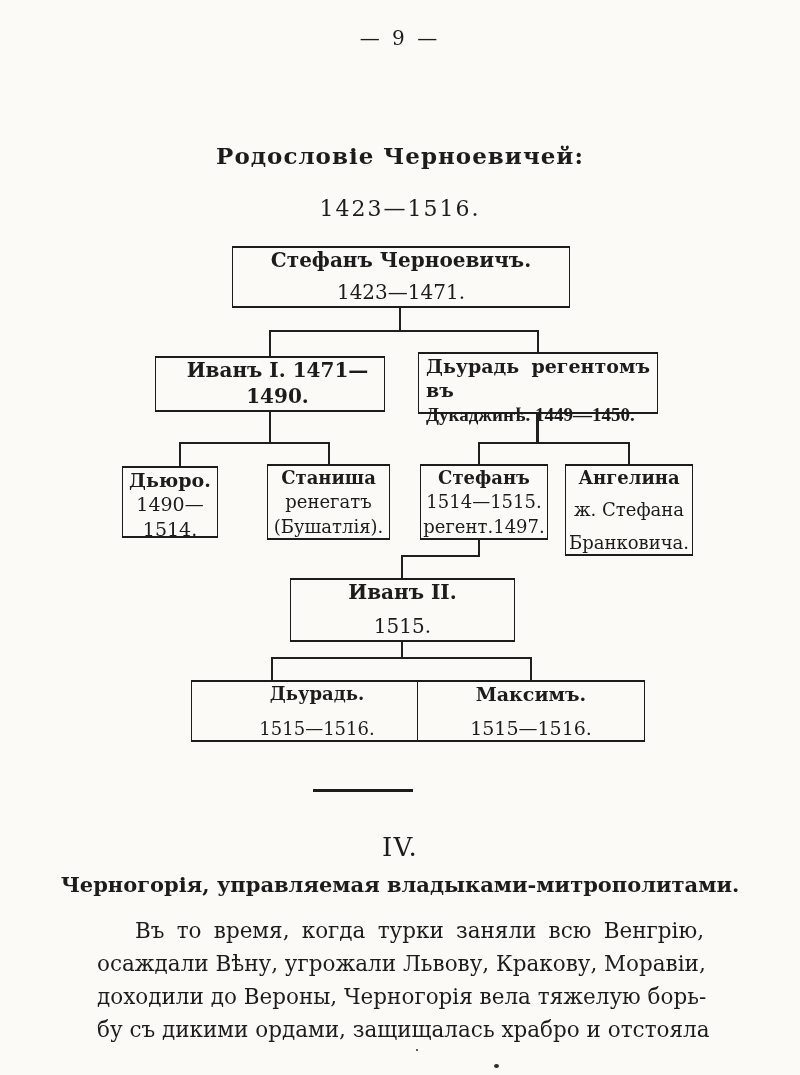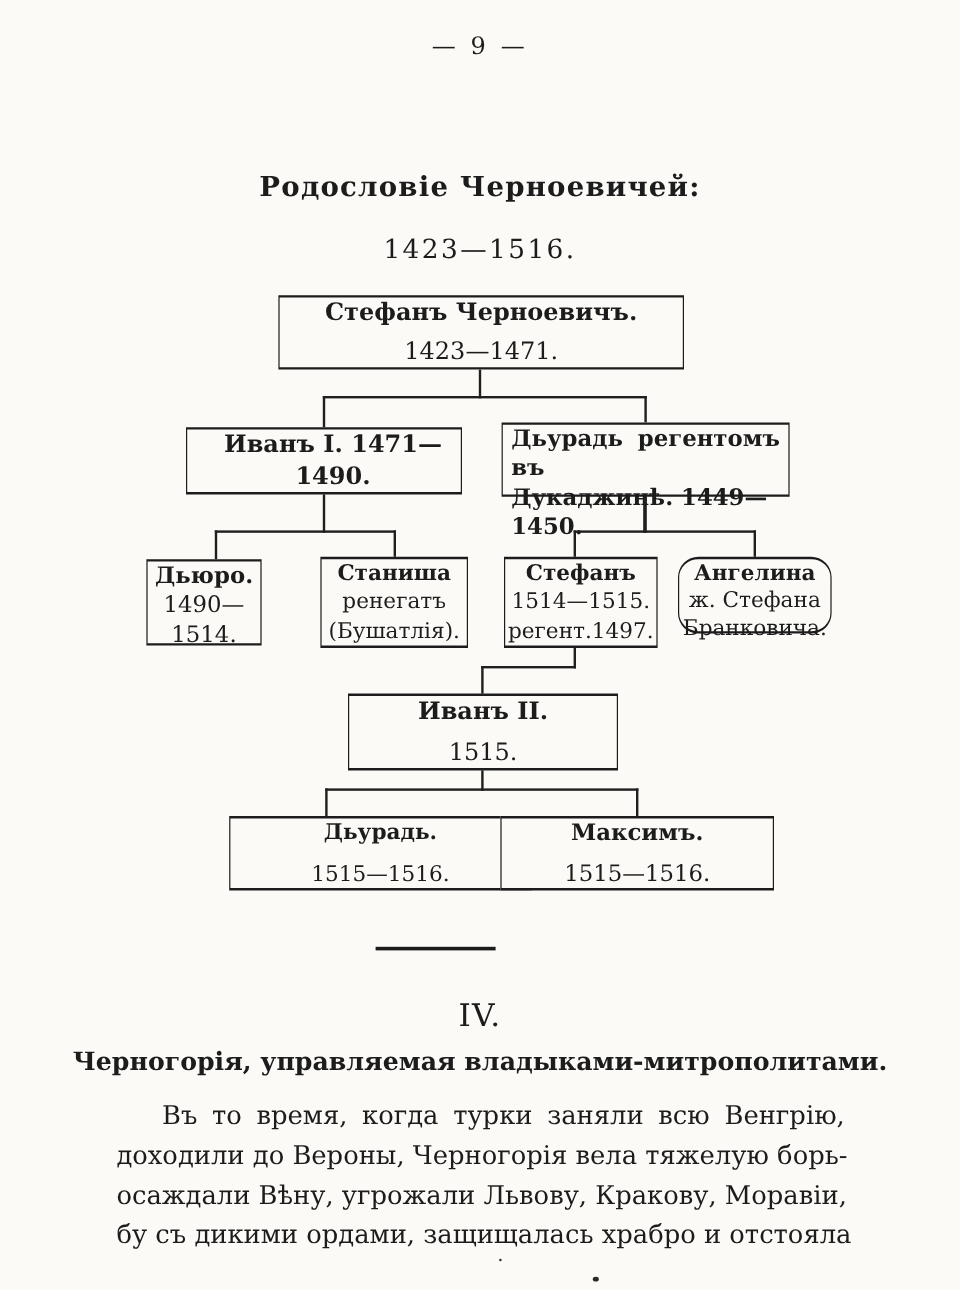--- a/index.html
+++ b/index.html
@@ -17,21 +17,21 @@
   .gen-dates{top:196px;font-size:22px;letter-spacing:2px;}
   .tbox{
     position:absolute;border:2px solid #1c1c1c;
     border-left-width:1px;border-right-width:1px;
     display:flex;flex-direction:column;justify-content:space-between;
     text-align:center;line-height:1.28;background:#fbfaf7;
   }
   .tbox .nm{font-weight:bold;display:block;}
   .tbox .ln{display:block;}
   .jline{display:block;text-align:justify;text-align-last:justify;}
-  .ln-left{display:block;text-align:left;}
+  .ln-left{display:block;text-align:left;font-family:Liberation Serif, serif;}
   .conn{position:absolute;background:#1f1f1f;}
   .divider{position:absolute;background:#1c1c1c;}
   .numeral{top:832px;font-size:26px;letter-spacing:1px;}
   .sec-head{top:872px;font-size:21px;font-weight:bold;}
   .para{position:absolute;left:97px;top:914px;width:607px;font-size:21.5px;}
   .pline{display:block;height:33px;line-height:33px;text-align:justify;text-align-last:justify;white-space:nowrap;}
   .pline.indent{padding-left:38px;}
   .speck{position:absolute;background:#2a2a2a;border-radius:50%;}
 </style>
 </head>
@@ -68,21 +68,21 @@
     <span class="ln">ренегатъ</span>
     <span class="ln">(Бушатлія).</span>
   </div>
 
   <div class="tbox" style="left:420px;top:464px;width:128px;height:76px;font-size:18px;">
     <span class="nm">Стефанъ</span>
     <span class="ln">1514—1515.</span>
     <span class="ln">регент.1497.</span>
   </div>
 
-  <div class="tbox" style="left:565px;top:464px;width:128px;height:64px;font-size:18px;border-radius:17px;">
+  <div class="tbox" style="left:565px;top:464px;width:128px;height:92px;font-size:18px;">
     <span class="nm">Ангелина</span>
     <span class="ln">ж. Стефана</span>
     <span class="ln">Бранковича.</span>
   </div>
 
   <div class="tbox" style="left:290px;top:578px;width:225px;height:64px;font-size:20px;">
     <span class="nm">Иванъ II.</span>
     <span class="ln">1515.</span>
   </div>
 
@@ -120,21 +120,21 @@
   <div class="conn" style="left:271px;top:657px;width:2px;height:23px;"></div>
   <div class="conn" style="left:530px;top:657px;width:2px;height:23px;"></div>
 
   <div class="divider" style="left:313px;top:789px;width:100px;height:3px;"></div>
 
   <div class="abs fullw sec-head">Черногорія, управляемая владыками-митрополитами.</div>
   <div class="abs fullw numeral">IV.</div>
 
   <div class="para">
     <span class="pline indent">Въ то время, когда турки заняли всю Венгрію,</span>
+    <span class="pline">осаждали Вѣну, угрожали Львову, Кракову, Моравіи,</span>
     <span class="pline">доходили до Вероны, Черногорія вела тяжелую борь-</span>
-    <span class="pline">осаждали Вѣну, угрожали Львову, Кракову, Моравіи,</span>
     <span class="pline">бу съ дикими ордами, защищалась храбро и отстояла</span>
   </div>
 
   <div class="speck" style="left:494px;top:1064px;width:5px;height:4px;"></div>
   <div class="speck" style="left:416px;top:1049px;width:2px;height:2px;"></div>
 
 </div>
 
 </body></html>

